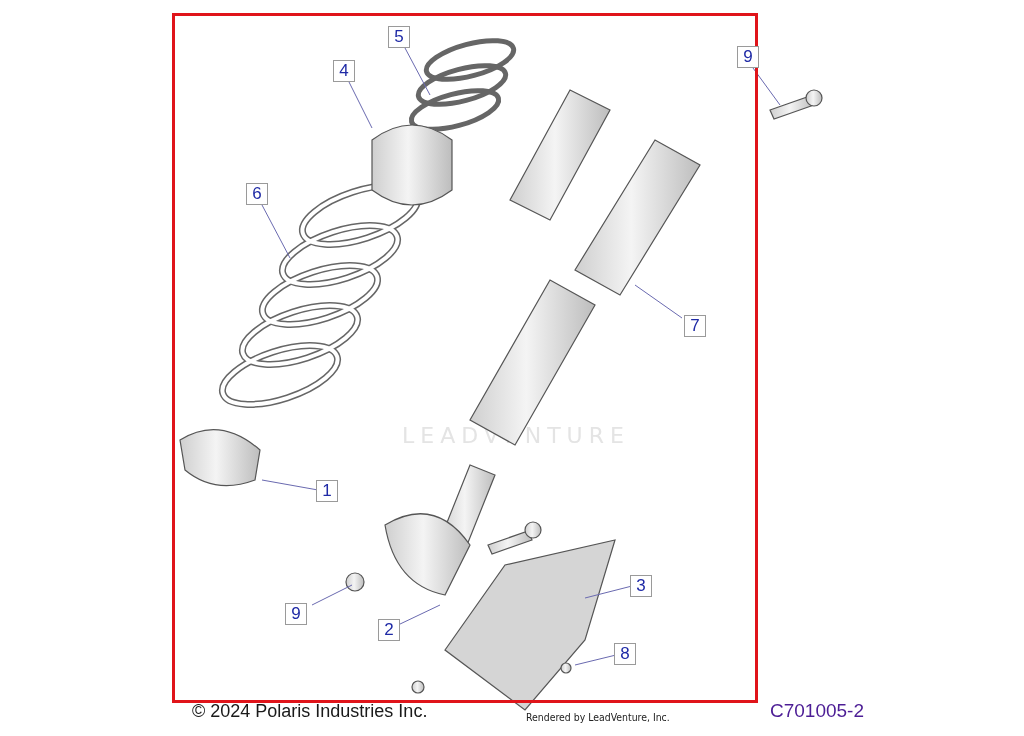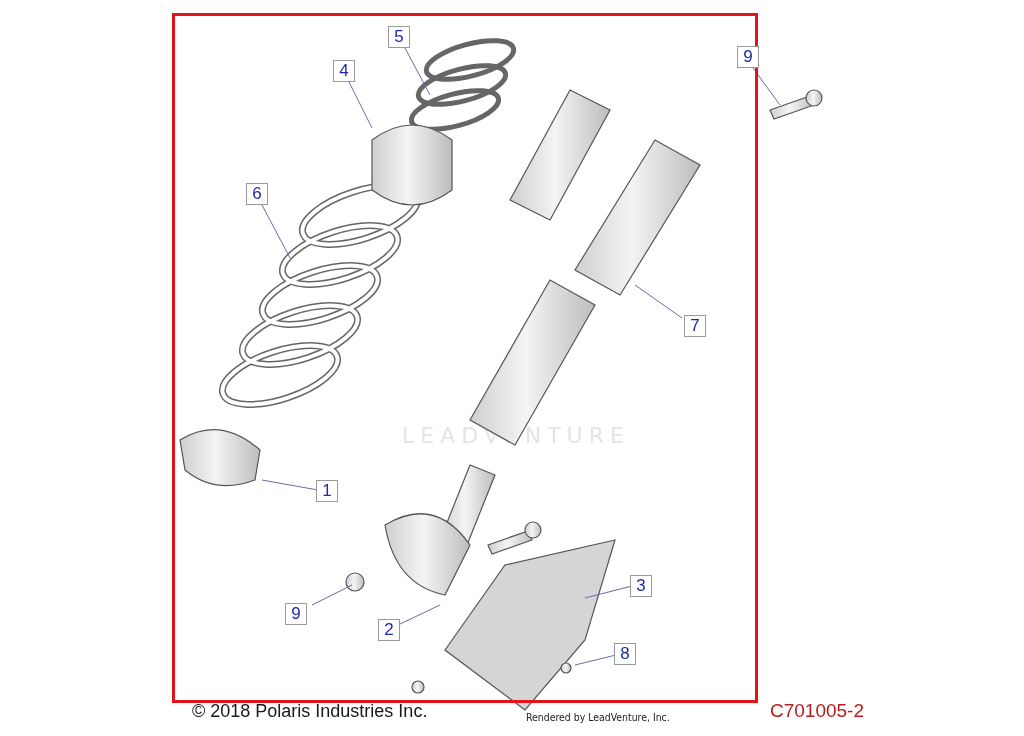--- a/index.html
+++ b/index.html
@@ -6,21 +6,21 @@
   body { width:1024px; height:736px; position:relative; overflow:hidden; font-family:"Liberation Sans", sans-serif; }
   #diagram { position:absolute; left:0; top:0; width:1024px; height:736px; }
   .callout {
     position:absolute; background:#fff; border:1px solid #9a9a9a;
     color:#1f2aa6; font-family:"Liberation Sans", sans-serif; font-size:17px;
     line-height:20px; text-align:center; min-width:16px; padding:0 2px; cursor:pointer;
   }
   .frame { position:absolute; left:172px; top:13px; width:586px; height:690px; border:3px solid #e0141a; box-sizing:border-box; pointer-events:none; }
   .copyright { position:absolute; left:192px; top:701px; font-size:18px; color:#1a1a1a; }
   .rendered { position:absolute; left:526px; top:711px; font-size:11px; color:#222; font-family:"DejaVu Sans", sans-serif; transform:scaleX(0.85); transform-origin:left; }
-  .code { position:absolute; left:770px; top:700px; font-size:19px; color:#b91c1c; }
+  .code { position:absolute; left:770px; top:700px; font-size:19px; color:#4c1d95; }
   .watermark { position:absolute; left:402px; top:423px; font-size:22px; letter-spacing:6px; color:#e4e4e4; font-family:"DejaVu Sans", sans-serif; }
 </style>
 </head>
 <body>
 
 <div id="diagram">
   <div class="watermark">LEADVENTURE</div>
 
   <svg width="1024" height="736" style="position:absolute;left:0;top:0">
     <defs>
@@ -99,15 +99,15 @@
   <div class="callout" style="left:630px;top:575px">3</div>
   <div class="callout" style="left:333px;top:60px">4</div>
   <div class="callout" style="left:388px;top:26px">5</div>
   <div class="callout" style="left:246px;top:183px">6</div>
   <div class="callout" style="left:684px;top:315px">7</div>
   <div class="callout" style="left:614px;top:643px">8</div>
   <div class="callout" style="left:737px;top:46px">9</div>
   <div class="callout" style="left:285px;top:603px">9</div>
 </div>
 
-<div class="copyright">© 2018 Polaris Industries Inc.</div>
+<div class="copyright">© 2024 Polaris Industries Inc.</div>
 <div class="rendered">Rendered by LeadVenture, Inc.</div>
 <div class="code">C701005-2</div>
 
 </body></html>

